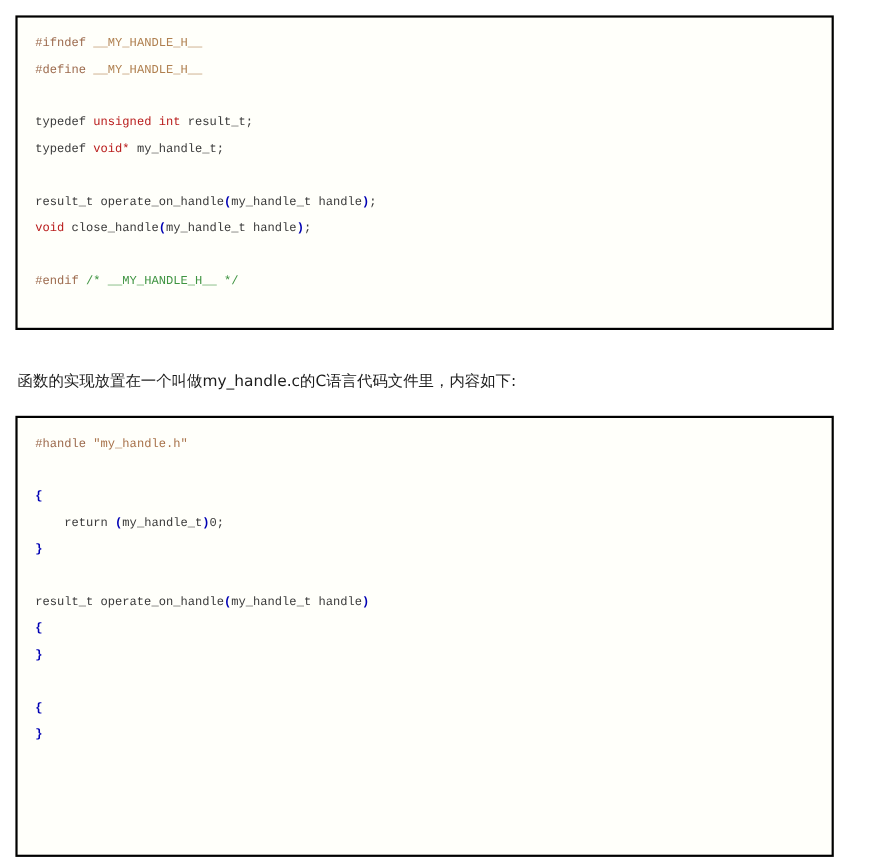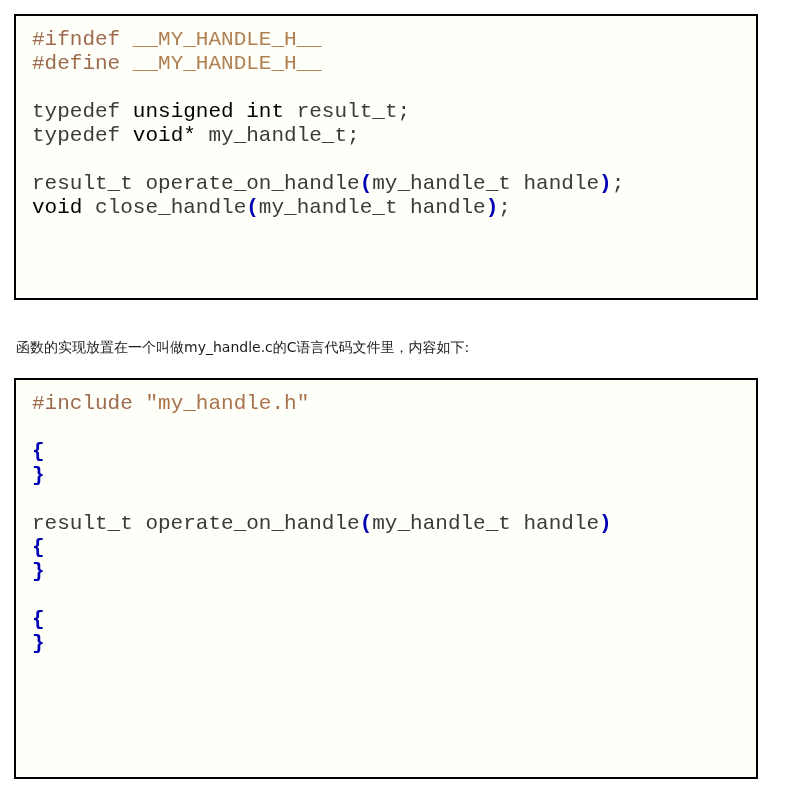--- a/index.html
+++ b/index.html
@@ -44,37 +44,37 @@
     height: 401px;
   }
 
   .code-inner {
     padding: 12px 0 10px 16px;
   }
 
   
   .code-line {
     font-family: "Liberation Mono", "DejaVu Sans Mono", monospace;
-    font-size: 21px;
+    font-size: 11px;
     line-height: 24px;
     white-space: pre;
     color: #3a3a3a;
     letter-spacing: 0px;
   }
   .code-line.blank {
     height: 24px;
   }
 
   
   .tok-pre      { color: #9d6b4e; }                        
   .tok-macro    { color: #b08050; }                        
   .tok-string   { color: #a8724a; }                        
   .tok-comment  { color: #3f9442; }                         */
   .tok-keyword  { color: #0000b4; font-weight: bold; }     
-  .tok-type     { color: #000000; }                        
+  .tok-type     { color: #b91c1c; }                        
   .tok-punct    { color: #0000b4; font-weight: bold; }     
   .tok-plain    { color: #3a3a3a; }                        
   .tok-num      { color: #3a3a3a; }                        
 
   
   #caption-text {
     position: absolute;
     left: 16px;
     top: 336px;
     width: 760px;
@@ -94,30 +94,32 @@
     <div class="code-inner" id="header-code-lines">
         <div class="code-line"><span class="tok-pre">#ifndef</span><span class="tok-plain"> </span><span class="tok-macro">__MY_HANDLE_H__</span></div>
         <div class="code-line"><span class="tok-pre">#define</span><span class="tok-plain"> </span><span class="tok-macro">__MY_HANDLE_H__</span></div>
         <div class="code-line blank">&nbsp;</div>
         <div class="code-line"><span class="tok-keyword">typedef</span><span class="tok-plain"> </span><span class="tok-type">unsigned int</span><span class="tok-plain"> result_t;</span></div>
         <div class="code-line"><span class="tok-keyword">typedef</span><span class="tok-plain"> </span><span class="tok-type">void*</span><span class="tok-plain"> my_handle_t;</span></div>
         <div class="code-line blank">&nbsp;</div>
         <div class="code-line"><span class="tok-plain">result_t operate_on_handle</span><span class="tok-punct">(</span><span class="tok-plain">my_handle_t handle</span><span class="tok-punct">)</span><span class="tok-plain">;</span></div>
         <div class="code-line"><span class="tok-type">void</span><span class="tok-plain"> close_handle</span><span class="tok-punct">(</span><span class="tok-plain">my_handle_t handle</span><span class="tok-punct">)</span><span class="tok-plain">;</span></div>
         <div class="code-line blank">&nbsp;</div>
+        <div class="code-line"><span class="tok-pre">#endif</span><span class="tok-plain"> </span><span class="tok-comment">/* __MY_HANDLE_H__ */</span></div>
       </div>
   </div>
 
   <div id="caption-text">函数的实现放置在一个叫做my_handle.c的C语言代码文件里，内容如下:</div>
 
   <div class="code-block" id="source-code-block">
     <div class="code-inner" id="source-code-lines">
-        <div class="code-line"><span class="tok-pre">#include</span><span class="tok-plain"> </span><span class="tok-string">"my_handle.h"</span></div>
+        <div class="code-line"><span class="tok-pre">#handle</span><span class="tok-plain"> </span><span class="tok-string">"my_handle.h"</span></div>
         <div class="code-line blank">&nbsp;</div>
         <div class="code-line"><span class="tok-punct">{</span></div>
+        <div class="code-line"><span class="tok-plain">    </span><span class="tok-keyword">return</span><span class="tok-plain"> </span><span class="tok-punct">(</span><span class="tok-plain">my_handle_t</span><span class="tok-punct">)</span><span class="tok-num">0;</span></div>
         <div class="code-line"><span class="tok-punct">}</span></div>
         <div class="code-line blank">&nbsp;</div>
         <div class="code-line"><span class="tok-plain">result_t operate_on_handle</span><span class="tok-punct">(</span><span class="tok-plain">my_handle_t handle</span><span class="tok-punct">)</span></div>
         <div class="code-line"><span class="tok-punct">{</span></div>
         <div class="code-line"><span class="tok-punct">}</span></div>
         <div class="code-line blank">&nbsp;</div>
         <div class="code-line"><span class="tok-punct">{</span></div>
         <div class="code-line"><span class="tok-punct">}</span></div>
       </div>
   </div>

